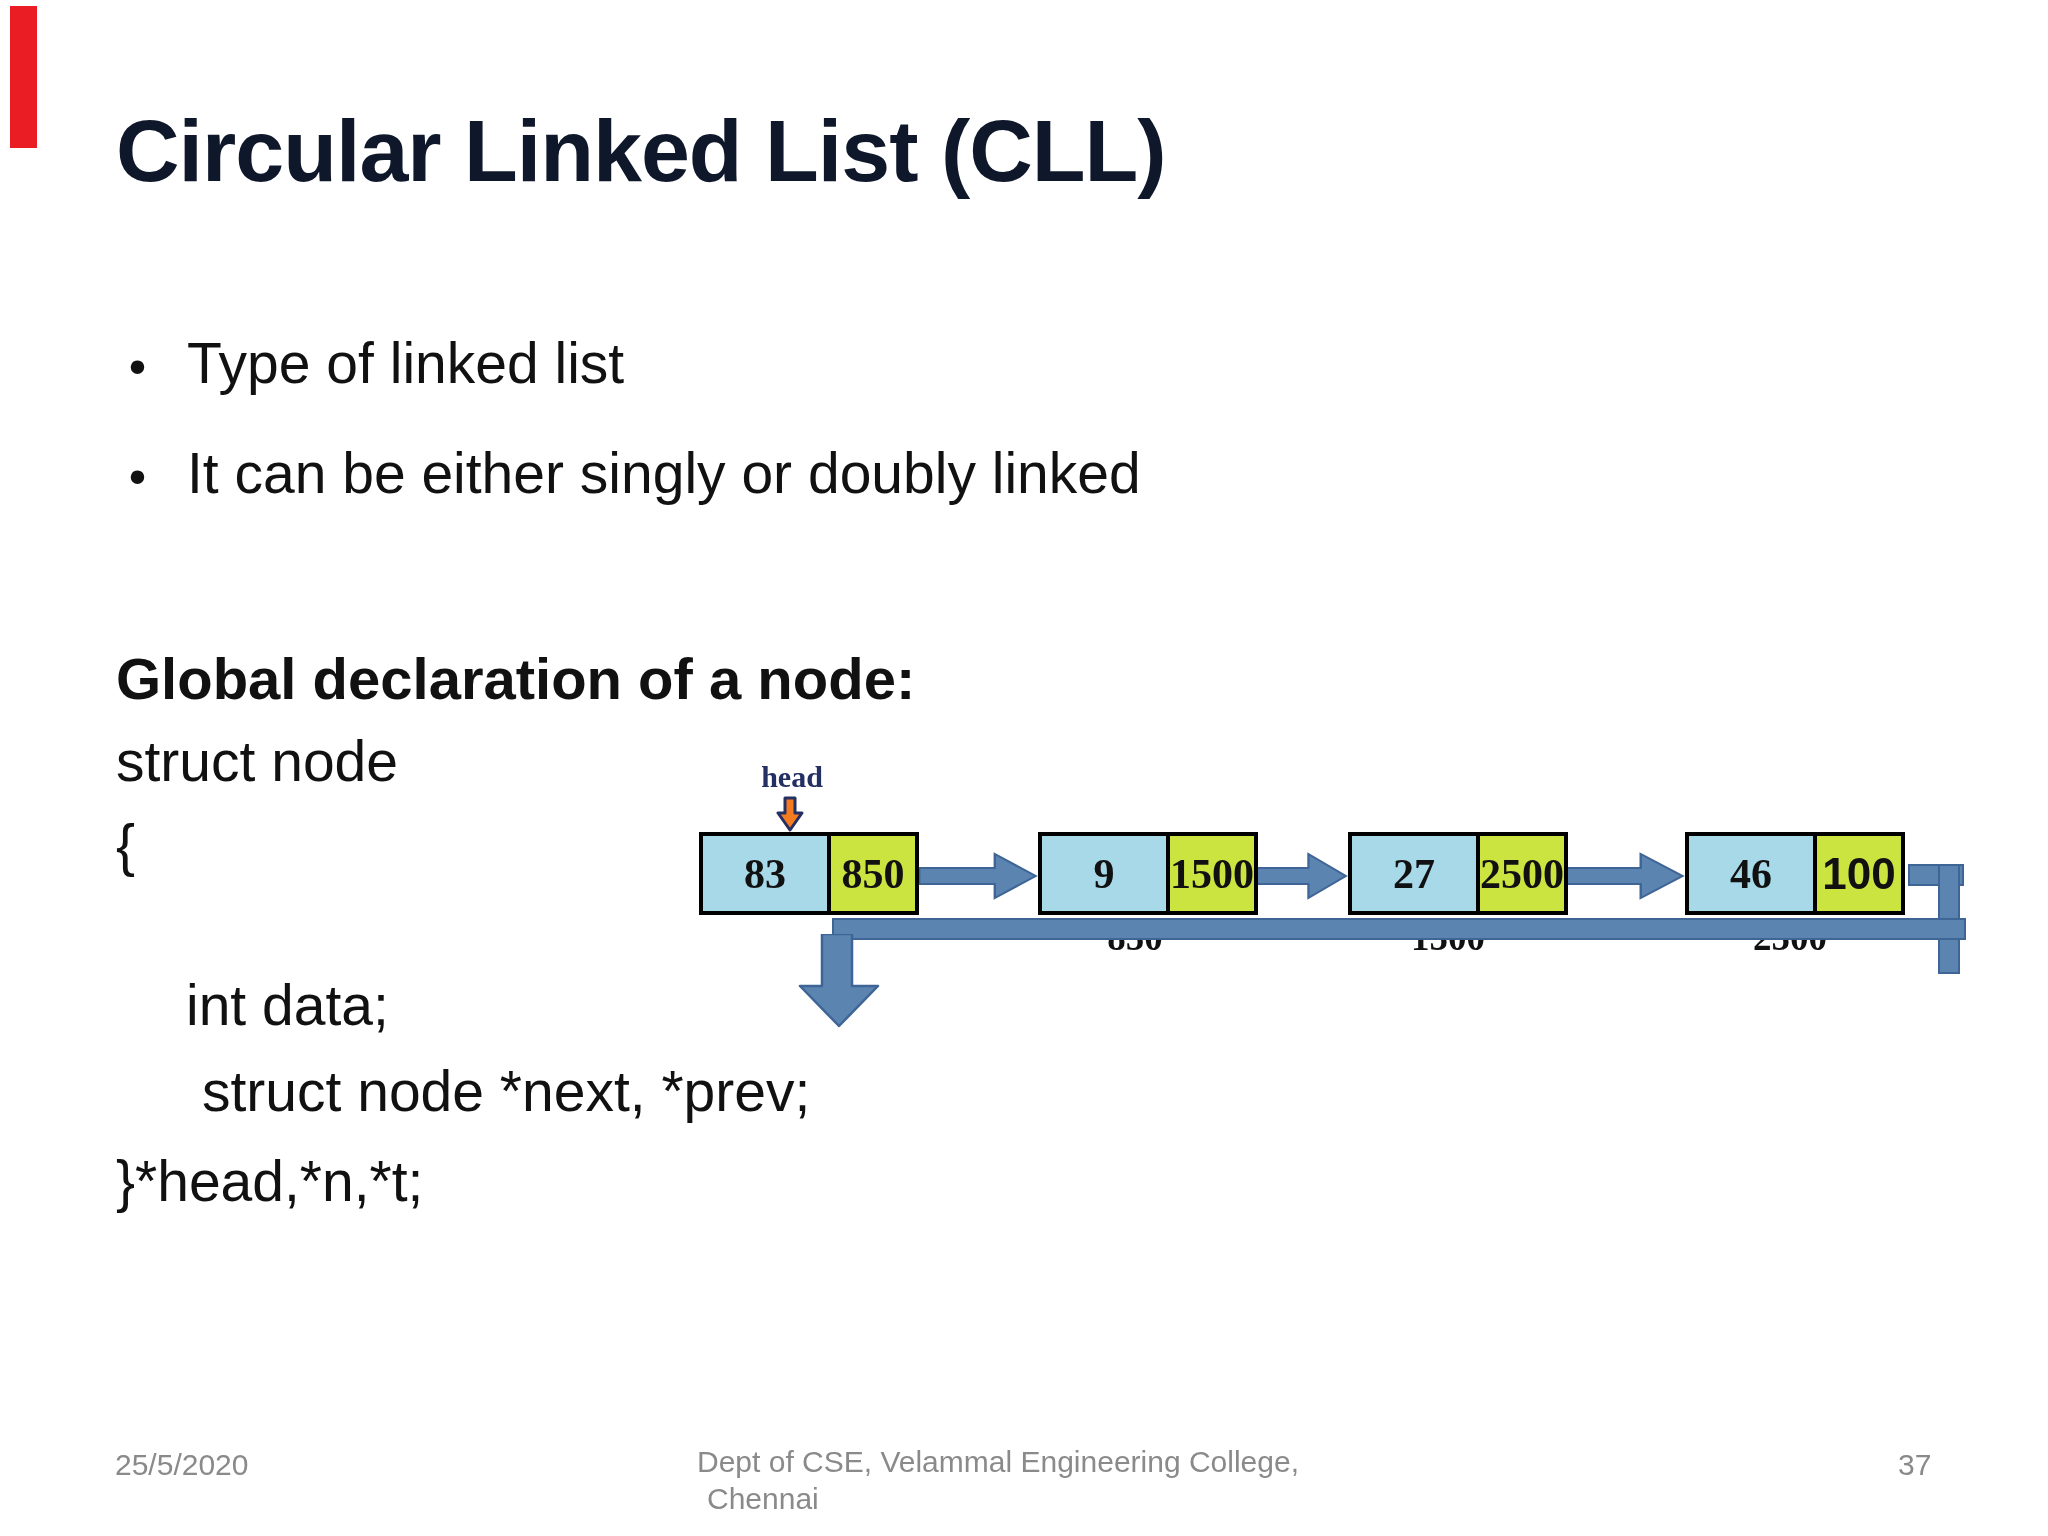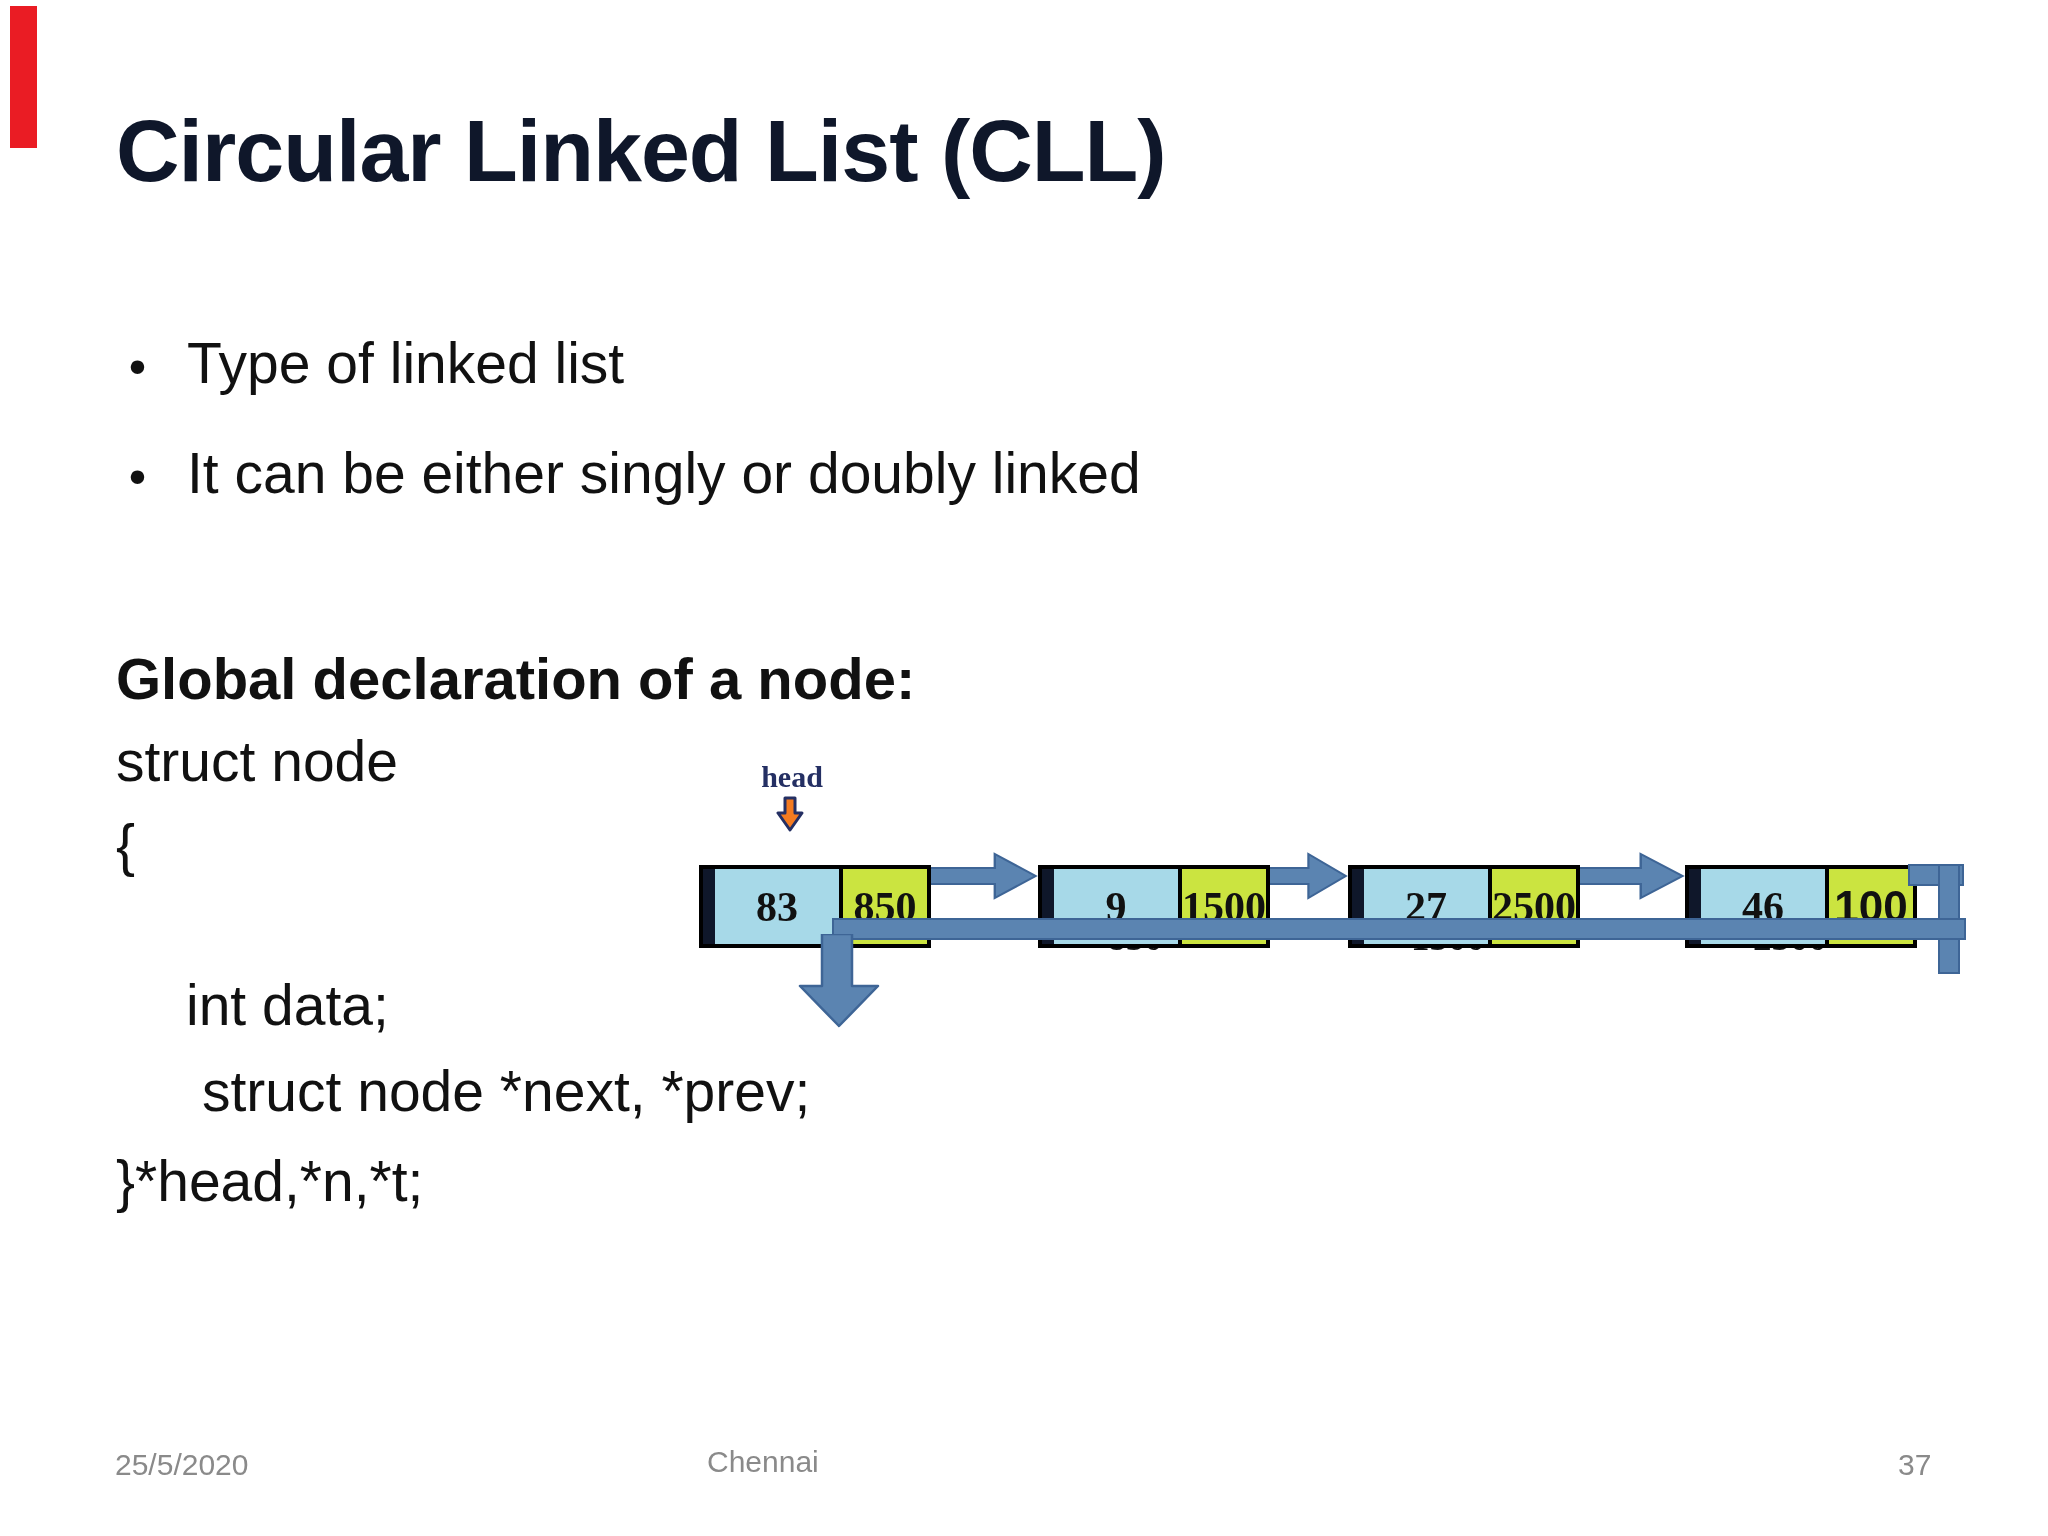--- a/index.html
+++ b/index.html
@@ -43,23 +43,23 @@
   .diagram { position:absolute; left:0; top:0; width:2048px; height:1124px; pointer-events:none; }
 
   .head-label {
     position:absolute; left:742px; top:760px; width:100px;
     text-align:center; font-family:"Liberation Serif", serif;
     font-weight:bold; font-size:30px; color:var(--head-text,#242f63);
   }
   .head-arrow { position:absolute; left:776px; top:796px; }
 
   .node {
-    position:absolute; top:865px; height:75px;
+    position:absolute; top:832px; height:75px;
     display:flex; border:4px solid var(--node-border,#000);
-    z-index:3; background:#0f172a;padding-left:12px;
+    z-index:3; background:#0f172a;
   }
   .cell {
     display:flex; align-items:center; justify-content:center;
     font-family:"Liberation Serif", serif; font-weight:bold; font-size:42px;
     color:#111;
   }
   .data-cell { width:124px; background:var(--data-cell,#a7d9e8); border-right:4px solid var(--node-border,#000); }
   .next-cell { width:84px;  background:var(--next-cell,#cbe440); }
   .sans { font-family:"Liberation Sans", sans-serif; font-size:44px; }
 
@@ -161,17 +161,18 @@
     <div class="bar stub"></div>
     <div class="bar vbar"></div>
     <div class="bar hbar"></div>
     <svg class="loop-arrow" width="86" height="96" viewBox="0 0 86 96">
       <polygon points="26,0 56,0 56,52 82,52 43,92 4,52 26,52" style="fill:var(--arrow-fill,#5b84b1);stroke:var(--arrow-stroke,#3e6596);stroke-width:2.5;stroke-linejoin:round"></polygon>
     </svg>
   </div>
 
   <div class="footer-date">25/5/2020</div>
   <div class="footer-center">
+    <div class="line1">Dept of CSE, Velammal Engineering College,</div>
     <div class="line2">Chennai</div>
   </div>
   <div class="footer-page">37</div>
 
 </div>
 
 </body></html>

